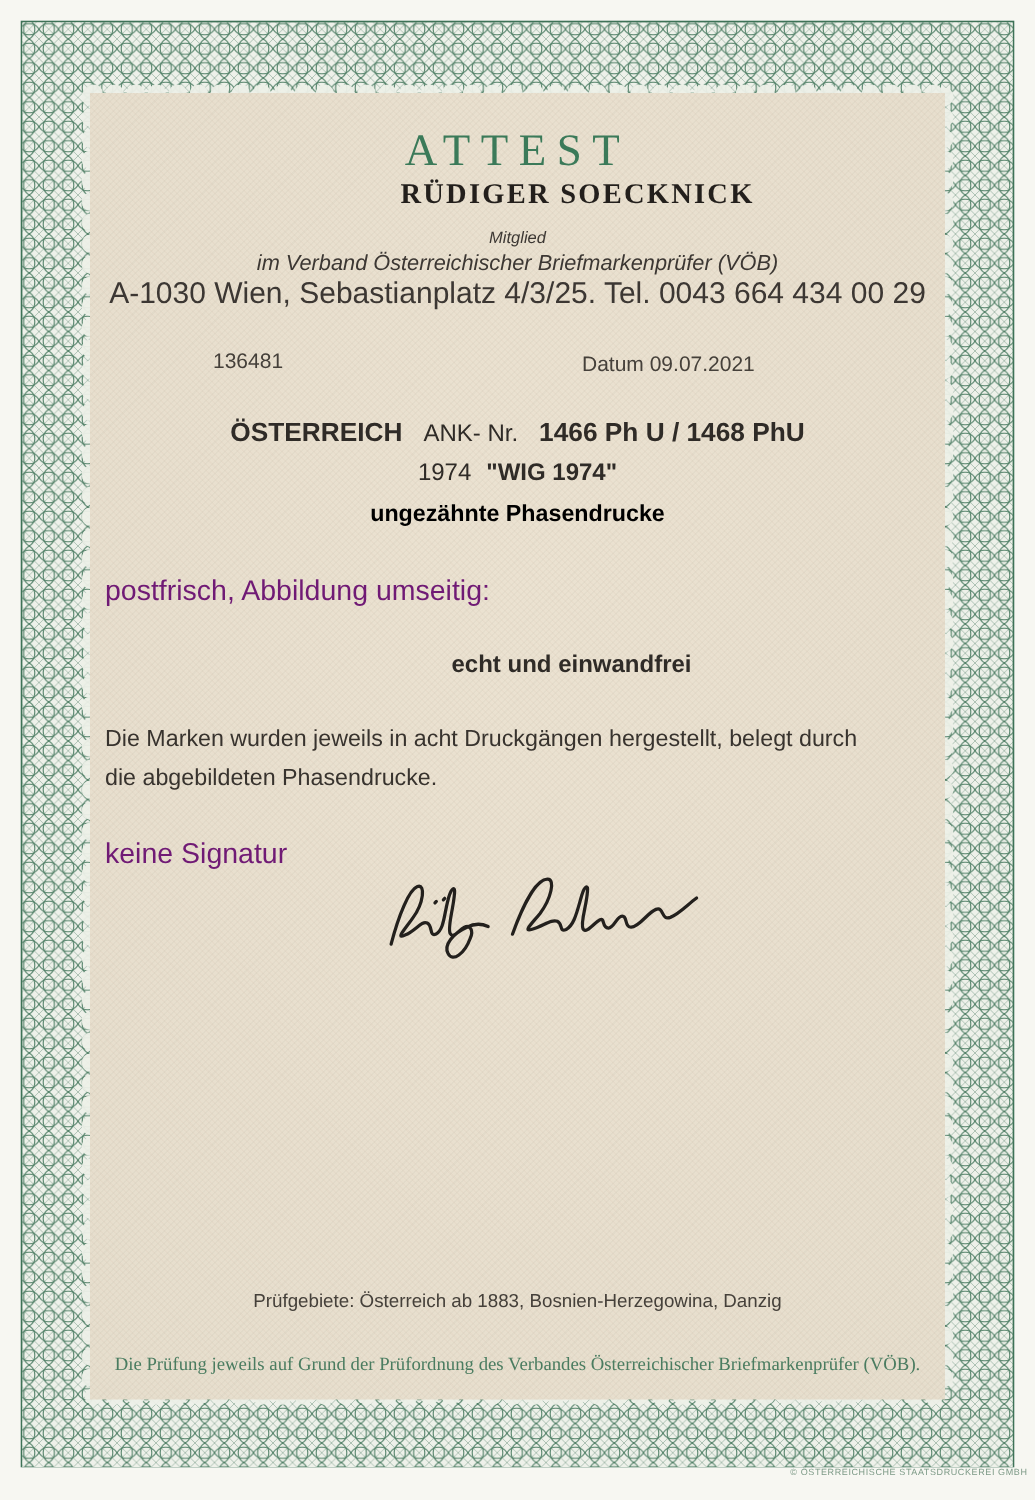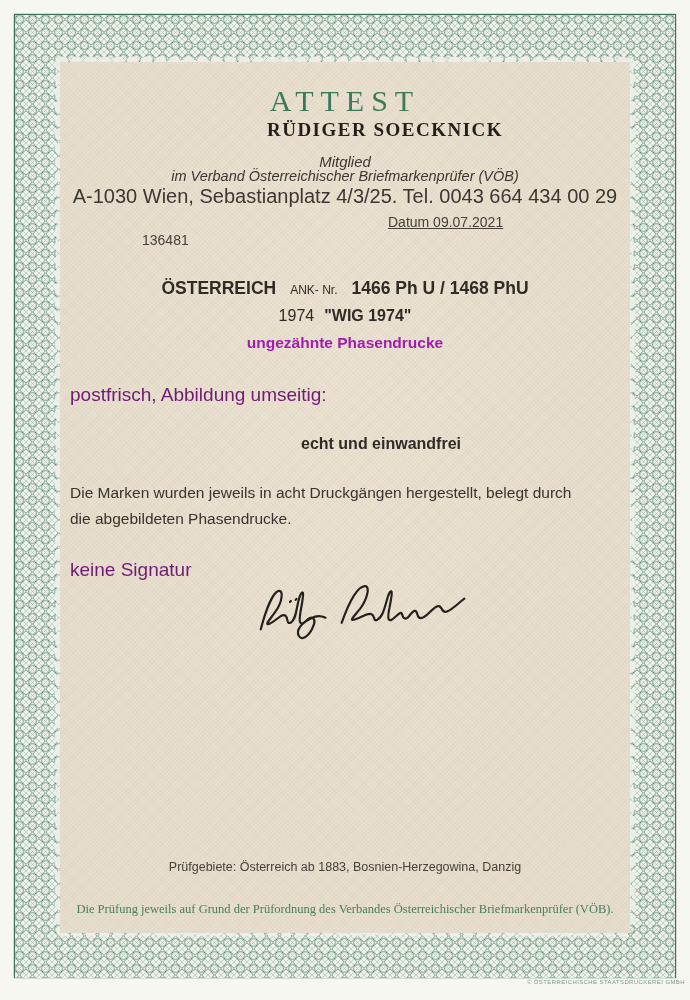--- a/index.html
+++ b/index.html
@@ -21,31 +21,31 @@
   .ctr{left:0;width:570px;text-align:center;}
 
   .title{
     font-family:"Liberation Serif",serif;font-size:30px;letter-spacing:7px;
     color:#3b7a59;font-weight:500;
   }
   .expert{
     font-family:"Liberation Serif",serif;font-size:19px;font-weight:bold;
     letter-spacing:1.5px;color:#231f1c;padding-left:40px;
   }
-  .member1{font-style:italic;font-size:15px;color:#3c3733;}
+  .member1{font-style:italic;font-size:11px;color:#3c3733;}
   .member2{font-style:italic;font-size:14.5px;color:#3c3733;}
   .address{font-size:20px;color:#3c3733;}
   .meta{font-size:14px;color:#45403a;}
 
   .h-line1{font-size:17px;color:#2f2b27;}
   .h-line1 .bold{font-weight:bold;font-size:17.5px;}
-  .h-line1 .reg{font-weight:normal;font-size:12px;}
+  .h-line1 .reg{font-weight:normal;font-size:16px;}
   .h-line2{font-size:16px;color:#2f2b27;}
   .h-line2 .bold{font-weight:bold;}
-  .h-line3{font-size:15.5px;font-weight:bold;color:#a21caf;}
+  .h-line3{font-size:15.5px;font-weight:bold;color:#000000;}
   .gap{display:inline-block;width:14px;}
 
   .bodytext{font-size:19px;color:#701a75;}
   .verdict{font-size:16px;font-weight:bold;color:#2f2b27;}
   .paragraph{font-size:15.5px;line-height:1.7;width:505px;color:#38332e;}
 
   .prueffields{font-size:12.5px;color:#45403a;}
   .footer-green{
     font-family:"Liberation Serif",serif;font-size:12.5px;color:#4a7c60;
   }
@@ -98,21 +98,21 @@
     <div class="abs ctr expert" style="top:57px;">RÜDIGER SOECKNICK</div>
 
     <div class="abs ctr member1" style="top:91px;">Mitglied</div>
 
     <div class="abs ctr member2" style="top:106px;">im Verband Österreichischer Briefmarkenprüfer (VÖB)</div>
 
     <div class="abs ctr address" style="top:123px;">A-1030 Wien, Sebastianplatz 4/3/25. Tel. 0043 664 434 00 29</div>
 
     <div class="abs meta" style="left:82px;top:170px;">136481</div>
 
-    <div class="abs meta" style="left:328px;top:152px;text-decoration:underline;">Datum 09.07.2021</div>
+    <div class="abs meta" style="left:328px;top:172px;">Datum 09.07.2021</div>
 
     <div class="abs ctr h-line1" style="top:216px;">
       <span class="bold">ÖSTERREICH</span><span class="gap"></span><span class="reg">ANK- Nr.</span><span class="gap"></span><span class="bold">1466 Ph U / 1468 PhU</span>
     </div>
 
     <div class="abs ctr h-line2" style="top:245px;">
       <span>1974</span><span class="gap" style="width:10px;"></span><span class="bold">"WIG 1974"</span>
     </div>
 
     <div class="abs ctr h-line3" style="top:272px;">ungezähnte Phasendrucke</div>

